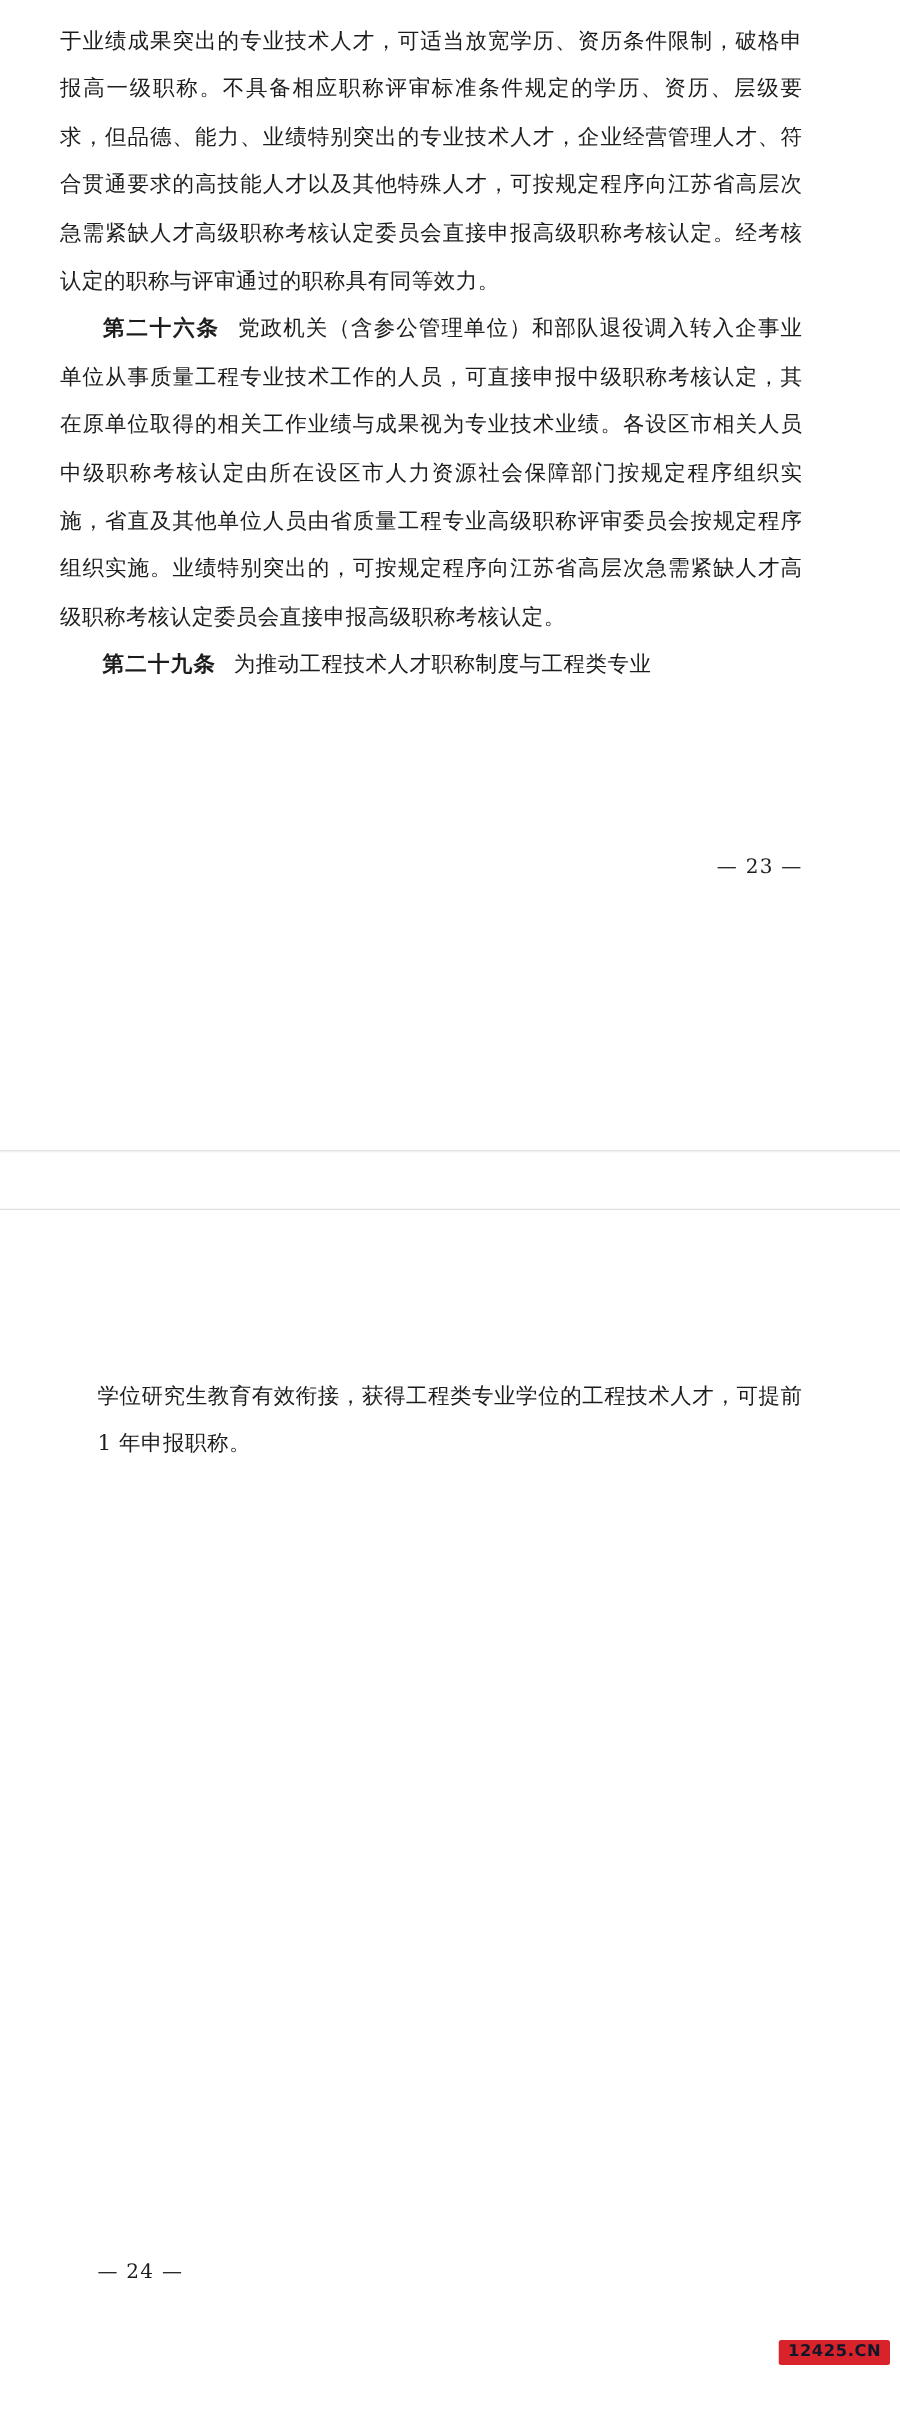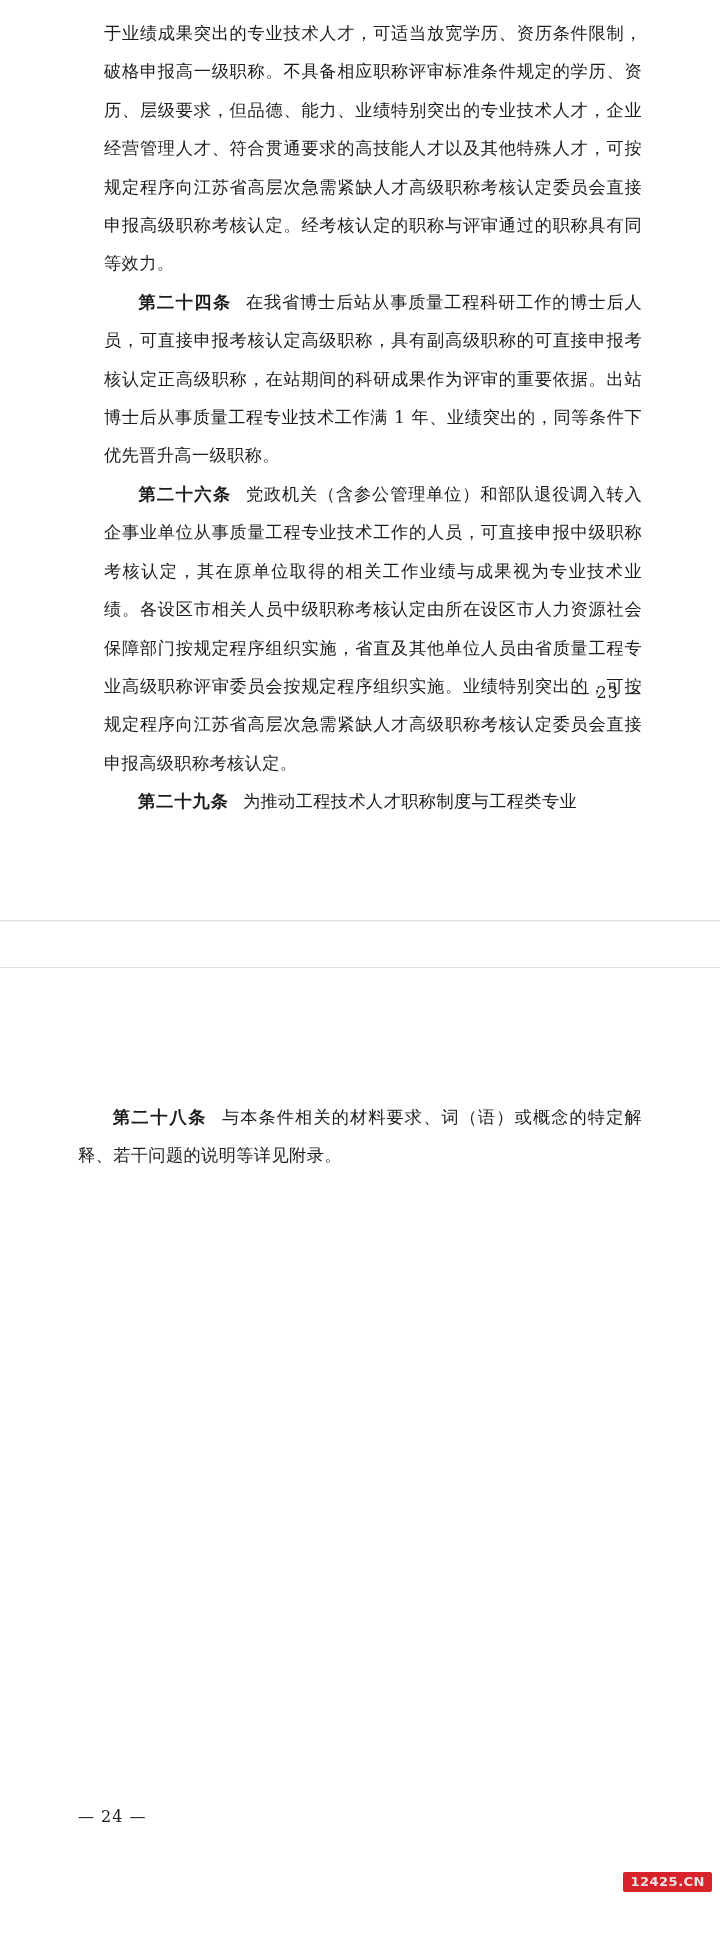--- a/index.html
+++ b/index.html
@@ -16,21 +16,21 @@
     width: 720px;
     position: relative;
   }
   .page {
     position: relative;
     box-sizing: border-box;
     background: #ffffff;
   }
   .page-a {
     height: 920px;
-    padding: 14px 78px 0 104px;
+    padding: 14px 78px 0 48px;
   }
   .gap-band {
     height: 46px;
     background: #ffffff;
     border-top: 1px solid #e3e3e3;
     border-bottom: 1px solid #e0e0e0;
     box-shadow: inset 0 1px 0 #f3f3f3;
   }
   .page-b {
     height: 930px;
@@ -73,51 +73,50 @@
   .folio-b {
     left: 78px;
     bottom: 72px;
     text-align: right;
   }
   .watermark {
     position: absolute;
     right: 8px;
     bottom: 6px;
     background: #d8232a;
-    color: #e5e5e5;
+    color: #0f172a;
     font-family: "DejaVu Sans", "Liberation Sans", sans-serif;
     font-size: 13px;
     font-weight: bold;
     letter-spacing: 0.5px;
     padding: 2px 7px 3px 7px;
     border-radius: 2px;
   }
 </style>
 </head>
 <body>
 
 <div class="page-wrap">
 
   <div class="page page-a">
     <p class="para"><span>于业绩成果突出的专业技术人才，可适当放宽学历、资历条件限制，破格申报高一级职称。不具备相应职称评审标准条件规定的学历、资历、层级要求，但品德、能力、业绩特别突出的专业技术人才，企业经营管理人才、符合贯通要求的高技能人才以及其他特殊人才，可按规定程序向江苏省高层次急需紧缺人才高级职称考核认定委员会直接申报高级职称考核认定。经考核认定的职称与评审通过的职称具有同等效力。</span></p>
 
-    <p class="para indent"><span class="indent-lead"></span><span class="art-label">第二十四条</span><span class="art-gap"></span><span>在我省博士后站从事质量工程科研工作的博士后人员，可直接申报考核认定高级职称，具有副高级职称的可直接申报考核认定正高级职称，在站期间的科研成果作为评审的重要依据。出站博士后从事质量工程专业技术工作满 1 年、业绩突出的，同等条件下优先晋升高一级职称。</span></p>
 
     <p class="para indent"><span class="indent-lead"></span><span class="art-label">第二十六条</span><span class="art-gap"></span><span>党政机关（含参公管理单位）和部队退役调入转入企事业单位从事质量工程专业技术工作的人员，可直接申报中级职称考核认定，其在原单位取得的相关工作业绩与成果视为专业技术业绩。各设区市相关人员中级职称考核认定由所在设区市人力资源社会保障部门按规定程序组织实施，省直及其他单位人员由省质量工程专业高级职称评审委员会按规定程序组织实施。业绩特别突出的，可按规定程序向江苏省高层次急需紧缺人才高级职称考核认定委员会直接申报高级职称考核认定。</span></p>
 
     <p class="para indent"><span class="indent-lead"></span><span class="art-label">第二十九条</span><span class="art-gap"></span><span>为推动工程技术人才职称制度与工程类专业</span></p>
 
     <div class="folio folio-a">— 23 —</div>
   </div>
 
   <div class="gap-band"></div>
 
   <div class="page page-b">
+    <p class="para"><span>学位研究生教育有效衔接，获得工程类专业学位的工程技术人才，可提前 1 年申报职称。</span></p>
 
 
-    <p class="para indent"><span class="indent-lead"></span><span class="art-label">第二十八条</span><span class="art-gap"></span><span>与本条件相关的材料要求、词（语）或概念的特定解释、若干问题的说明等详见附录。</span></p>
 
 
     <div class="folio folio-b">— 24 —</div>
   </div>
 
   <div class="watermark">12425.CN</div>
 </div>
 
 </body></html>

